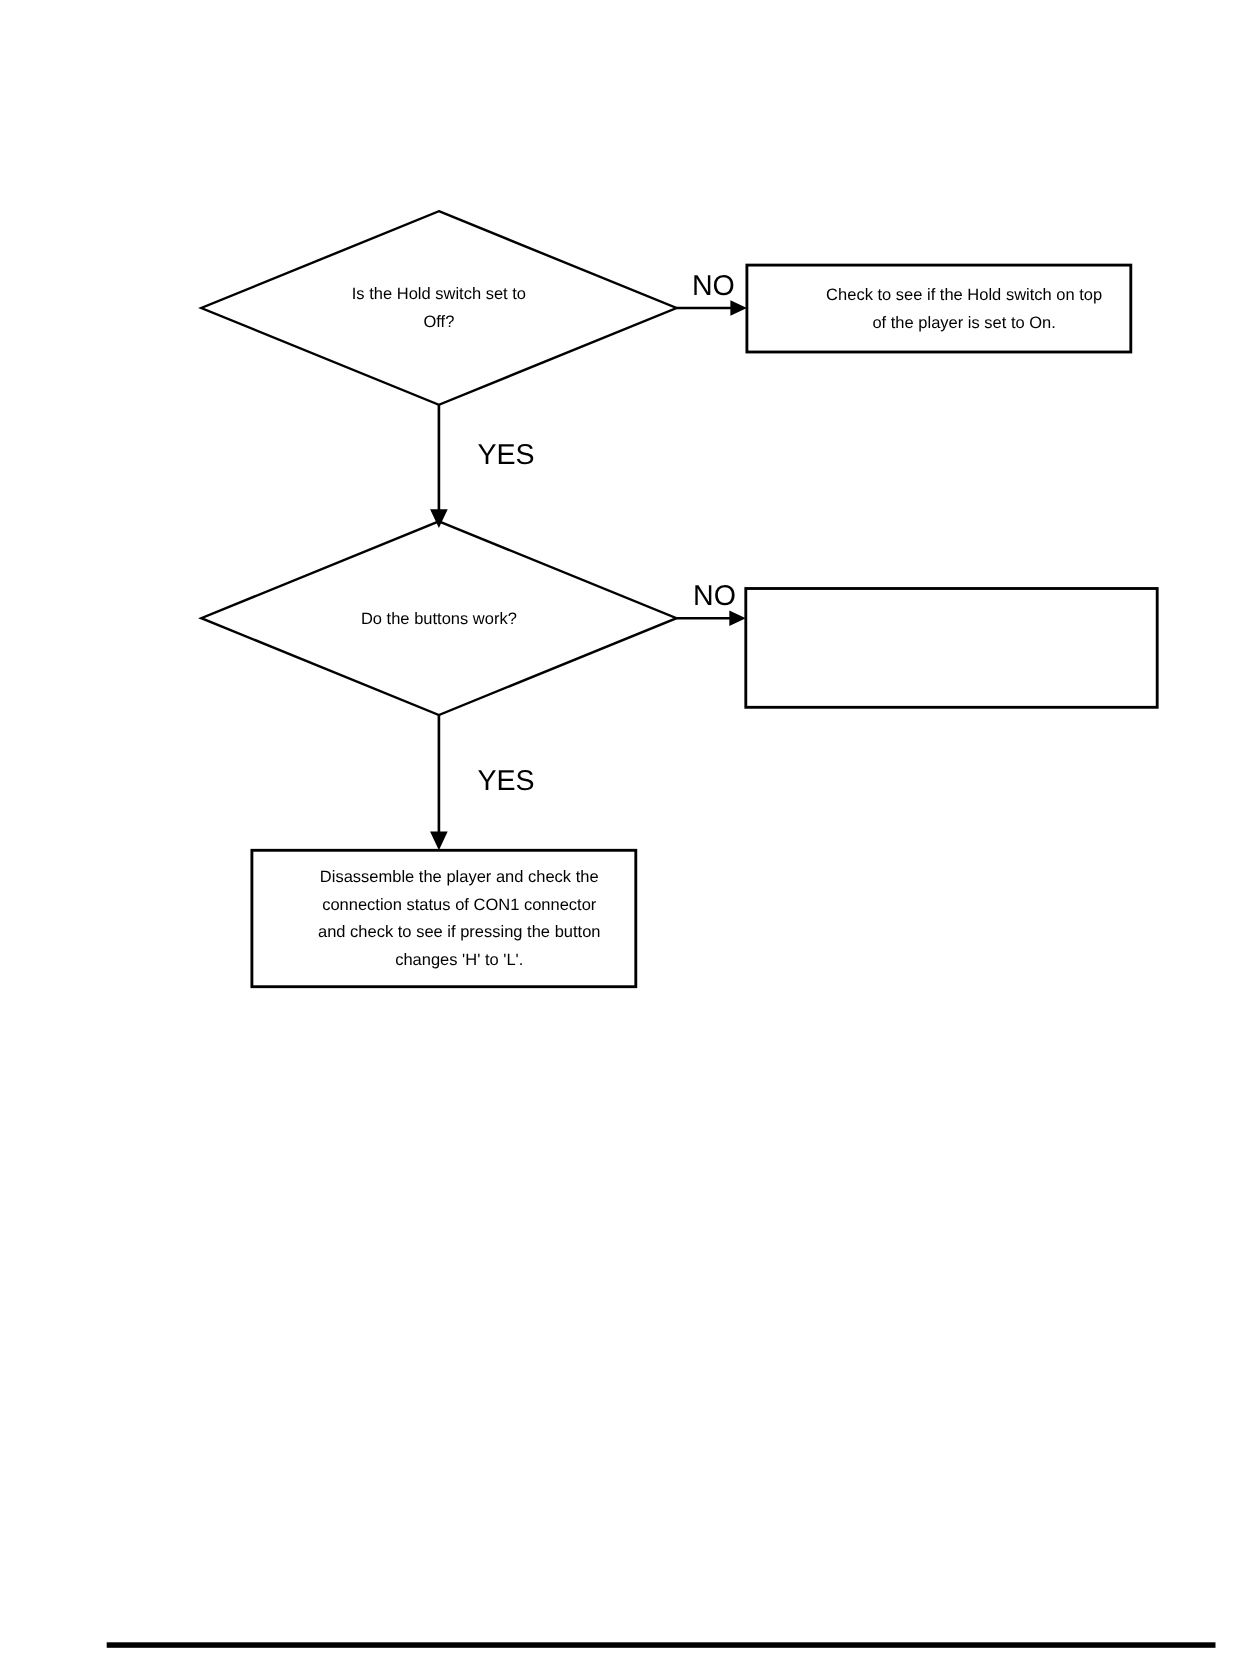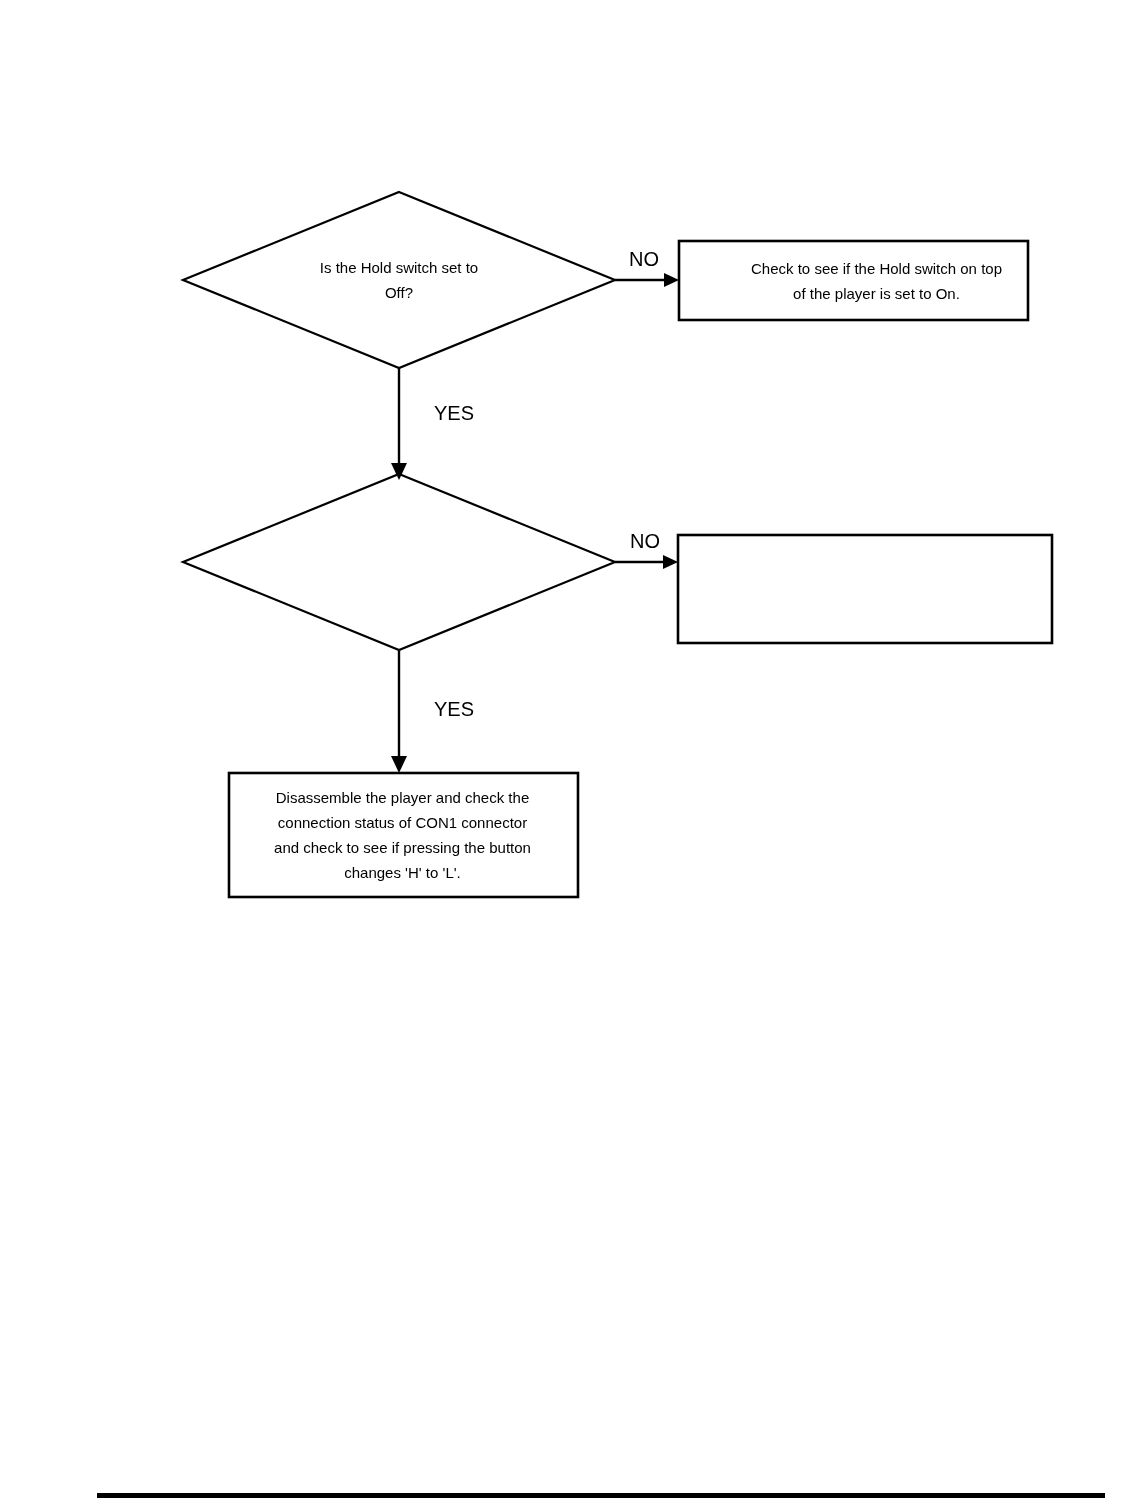--- a/index.html
+++ b/index.html
@@ -56,21 +56,21 @@
     font-family: "Liberation Sans", sans-serif;
     font-size: 15px;
     line-height: 25px;
     color: #000000;
     white-space: pre-line;
     letter-spacing: 0px;
   }
   .edge-label {
     position: absolute;
     font-family: "Liberation Sans", sans-serif;
-    font-size: 20px;
+    font-size: 26px;
     line-height: 23px;
     color: #000000;
   }
   .diamond-text {
     display: flex;
     align-items: center;
     justify-content: center;
   }
   .box-text {
     display: flex;
@@ -113,24 +113,25 @@
   <div class="txt diamond-text" style="left:219px; top:242px; width:360px; height:76px;">Is the Hold switch set to
 Off?</div>
 
   <div class="edge-label" style="left:629px; top:248px;">NO</div>
 
   <div class="txt box-text" style="left:708px; top:245px; width:337px; height:71px;">Check to see if the Hold switch on top
 of the player is set to On.</div>
 
   <div class="edge-label" style="left:434px; top:402px;">YES</div>
 
+  <div class="txt diamond-text" style="left:219px; top:537px; width:360px; height:50px;">Do the buttons work?</div>
 
   <div class="edge-label" style="left:630px; top:530px;">NO</div>
 
 
   <div class="edge-label" style="left:434px; top:698px;">YES</div>
 
-  <div class="txt box-text" style="left:232px; top:777px; width:341px; height:116px;">Disassemble the player and check the
+  <div class="txt box-text" style="left:247px; top:777px; width:341px; height:116px;">Disassemble the player and check the
 connection status of CON1 connector
 and check to see if pressing the button
 changes 'H' to 'L'.</div>
 
 </div>
 
 </body></html>

